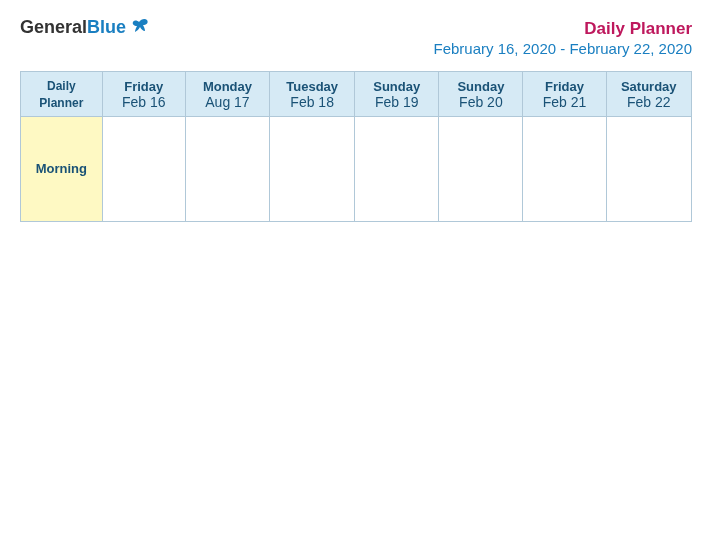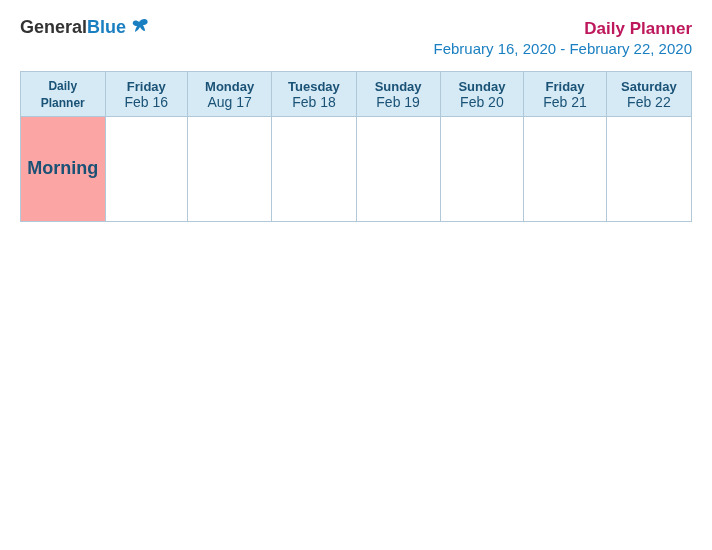--- a/index.html
+++ b/index.html
@@ -89,24 +89,24 @@
     }
 
     .col-header.first-col {
       font-size: 12px;
       font-weight: bold;
       color: #1a5276;
       line-height: 1.4;
     }
 
     .row-label {
-      background-color: #fca5a5;
+      background-color: #fef9c3;
       text-align: center;
       vertical-align: middle;
-      font-size: 18px;
+      font-size: 13px;
       font-weight: bold;
       color: #1a5276;
       width: 85px;
       height: 105px;
       padding: 8px 5px;
     }
 
     .day-cell {
       background-color: #ffffff;
       width: 89px;

